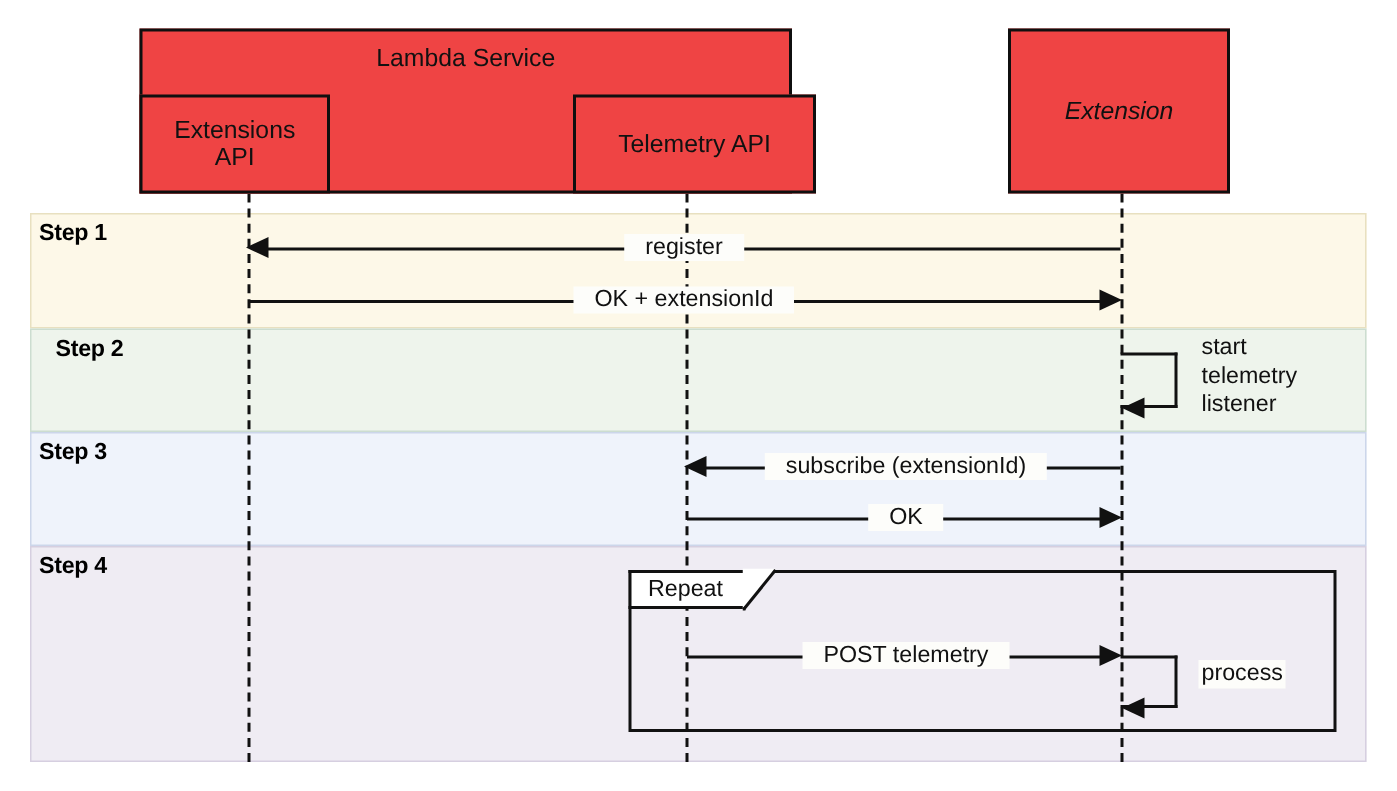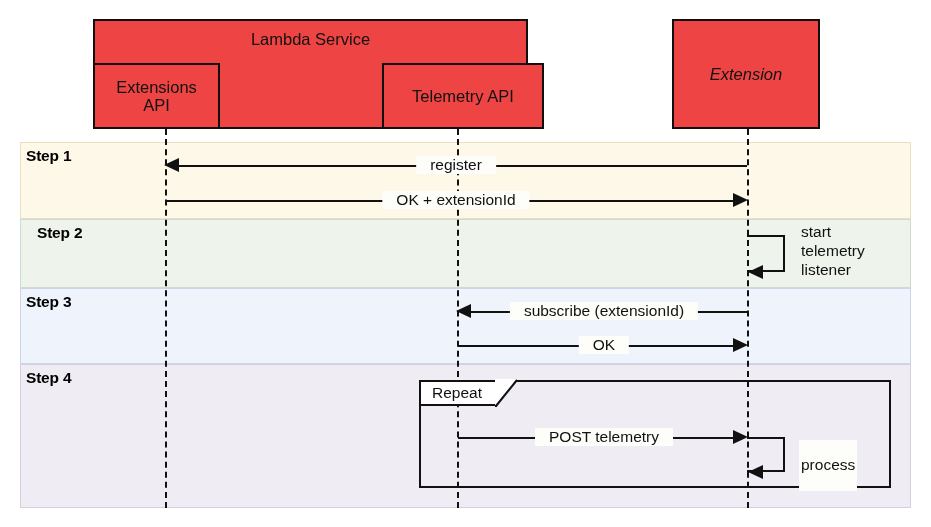--- a/index.html
+++ b/index.html
@@ -111,21 +111,21 @@
   .note-text {
     position: absolute;
     font-size: 15.5px;
     line-height: 1.22;
     color: #111111;
     white-space: nowrap;
     z-index: 8;
   }
   .note-text.boxed {
     background: #fdfdfa;
-    padding: 16px 2px;
+    padding: 0 2px;
   }
 
   
   .fragment {
     position: absolute;
     box-sizing: border-box;
     border: 2px solid #111111;
     background: transparent;
     z-index: 3;
   }

